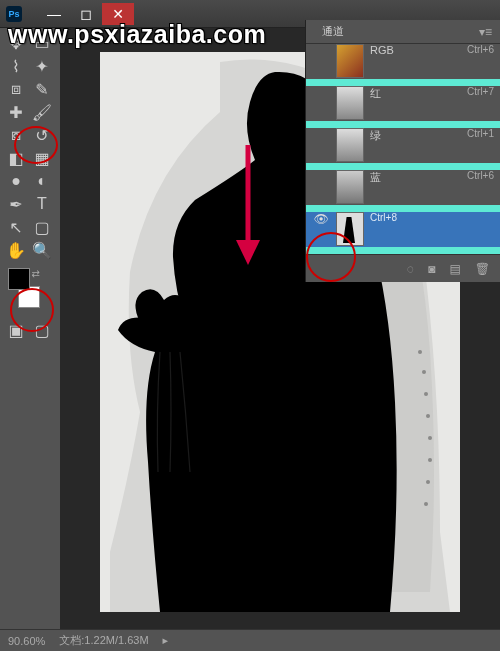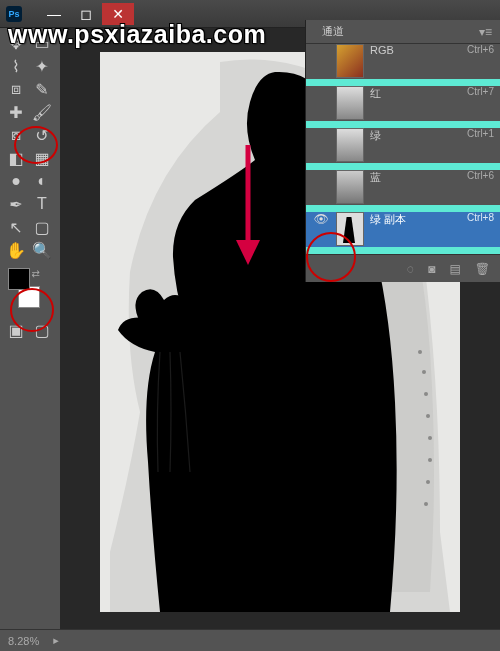--- a/index.html
+++ b/index.html
@@ -166,34 +166,34 @@
       </div>
       <div class="chrow">
         <div class="eye"></div>
         <div class="thumb b"></div>
         <div class="chname">蓝</div>
         <div class="sc">Ctrl+6</div>
       </div>
       <div class="chrow selected">
         <div class="eye">👁</div>
         <div class="thumb gc"></div>
-        <div class="chname">绿 副本</div>
         <div class="sc">Ctrl+8</div>
       </div>
     </div>
   <div class="chfoot">
     <span>◌</span>
     <span>◙</span>
     <span>▤</span>
     <span>🗑</span>
   </div>
 </div>
 
 <div class="statusbar">
-  <span>8.28%</span>
+  <span>90.60%</span>
+  <span>文档:1.22M/1.63M</span>
   <span>▸</span>
 </div>
 
 <div class="circle c1"></div>
 <div class="circle c2"></div>
 <div class="circle c3"></div>
 
 <div class="arrow">
   <svg width="40" height="130">
     <line x1="20" y1="5" x2="20" y2="105" stroke="#d40040" stroke-width="5"></line>

